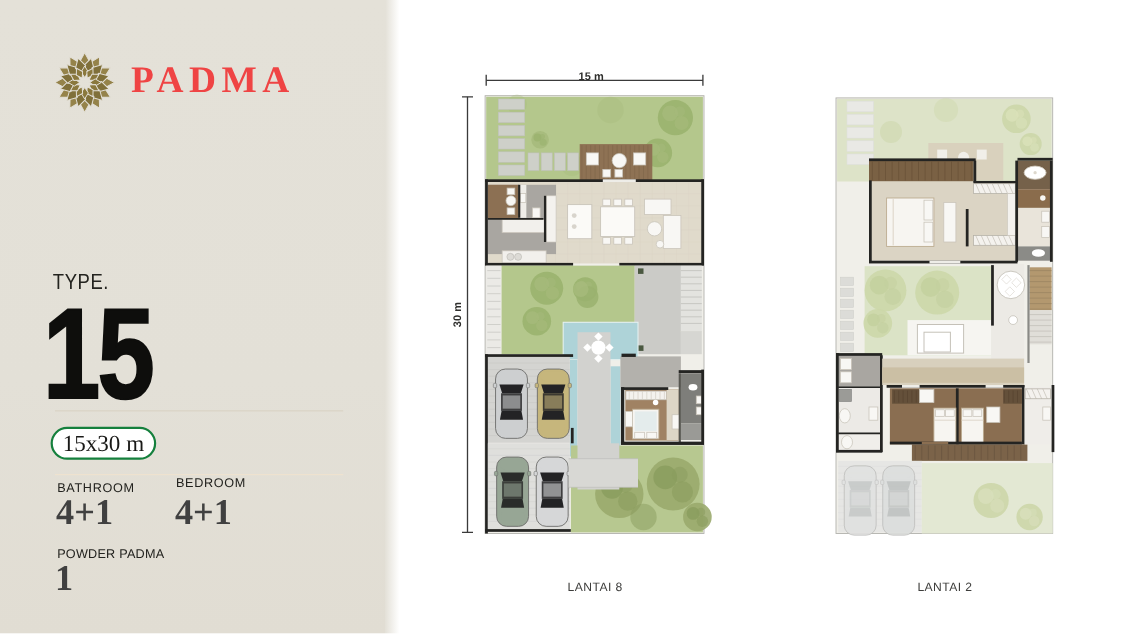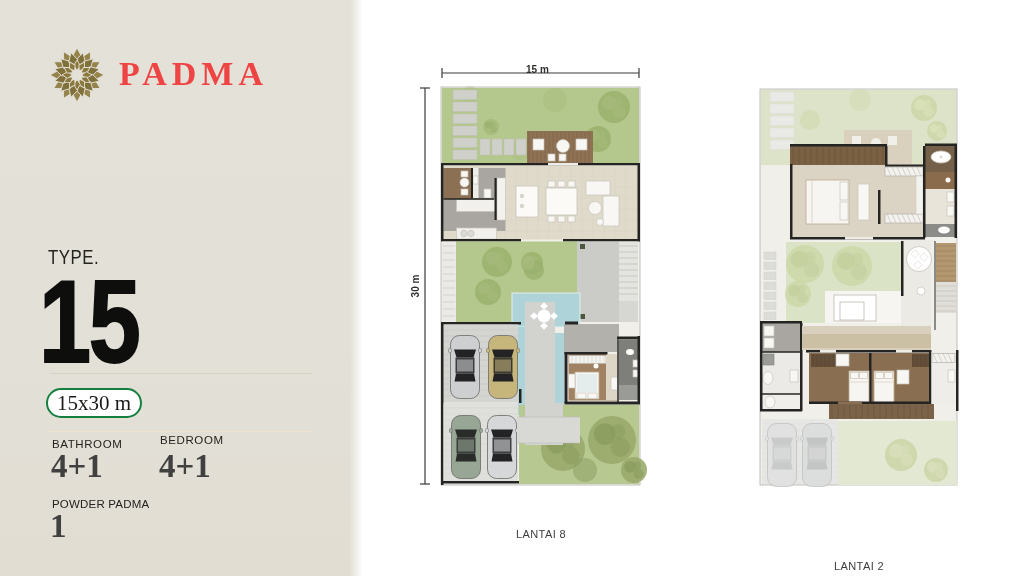--- a/index.html
+++ b/index.html
@@ -21,21 +21,21 @@
   #pill{position:absolute;left:46px;top:388px;width:92px;height:26px;border:2px solid #15803d;
        border-radius:15px;background:#ffffff;text-align:center;
        font-family:"Liberation Serif",serif;font-size:21px;color:#191917;line-height:26px;}
   #div2{position:absolute;left:50px;top:431px;width:262px;height:1px;background:#f0e3cf;}
   .lab{position:absolute;font-size:11.5px;letter-spacing:0.6px;color:#23231f;}
   .num{position:absolute;font-family:"Liberation Serif",serif;font-weight:bold;font-size:33px;color:#404040;}
   #bath-l{left:52px;top:438px;} #bath-n{left:51px;top:448px;}
   #bed-l{left:160px;top:434px;} #bed-n{left:159px;top:448px;}
   #pow-l{left:52px;top:498px;letter-spacing:0.2px;} #pow-n{left:50px;top:508px;}
   .lantai{position:absolute;top:528px;font-size:11px;letter-spacing:0.4px;color:#3e3e3c;}
-  #lan1{left:516px;} #lan2{left:834px;margin-top:32px;}
+  #lan1{left:516px;} #lan2{left:834px;}
 </style>
 </head>
 <body>
 <div id="sidebar"></div>
 <div id="sidebar-fade"></div>
 <svg id="logo" width="56" height="56" viewBox="-28 -28 56 56">
     <g fill="#95834a" stroke="#e3e0d7" stroke-width="0.9">
       <path d="M0,-27 L5.2,-17.5 L0,-9.5 L-5.2,-17.5 Z" transform="rotate(0)"></path>
       <path d="M0,-27 L5.2,-17.5 L0,-9.5 L-5.2,-17.5 Z" transform="rotate(30)"></path>
       <path d="M0,-27 L5.2,-17.5 L0,-9.5 L-5.2,-17.5 Z" transform="rotate(60)"></path>

